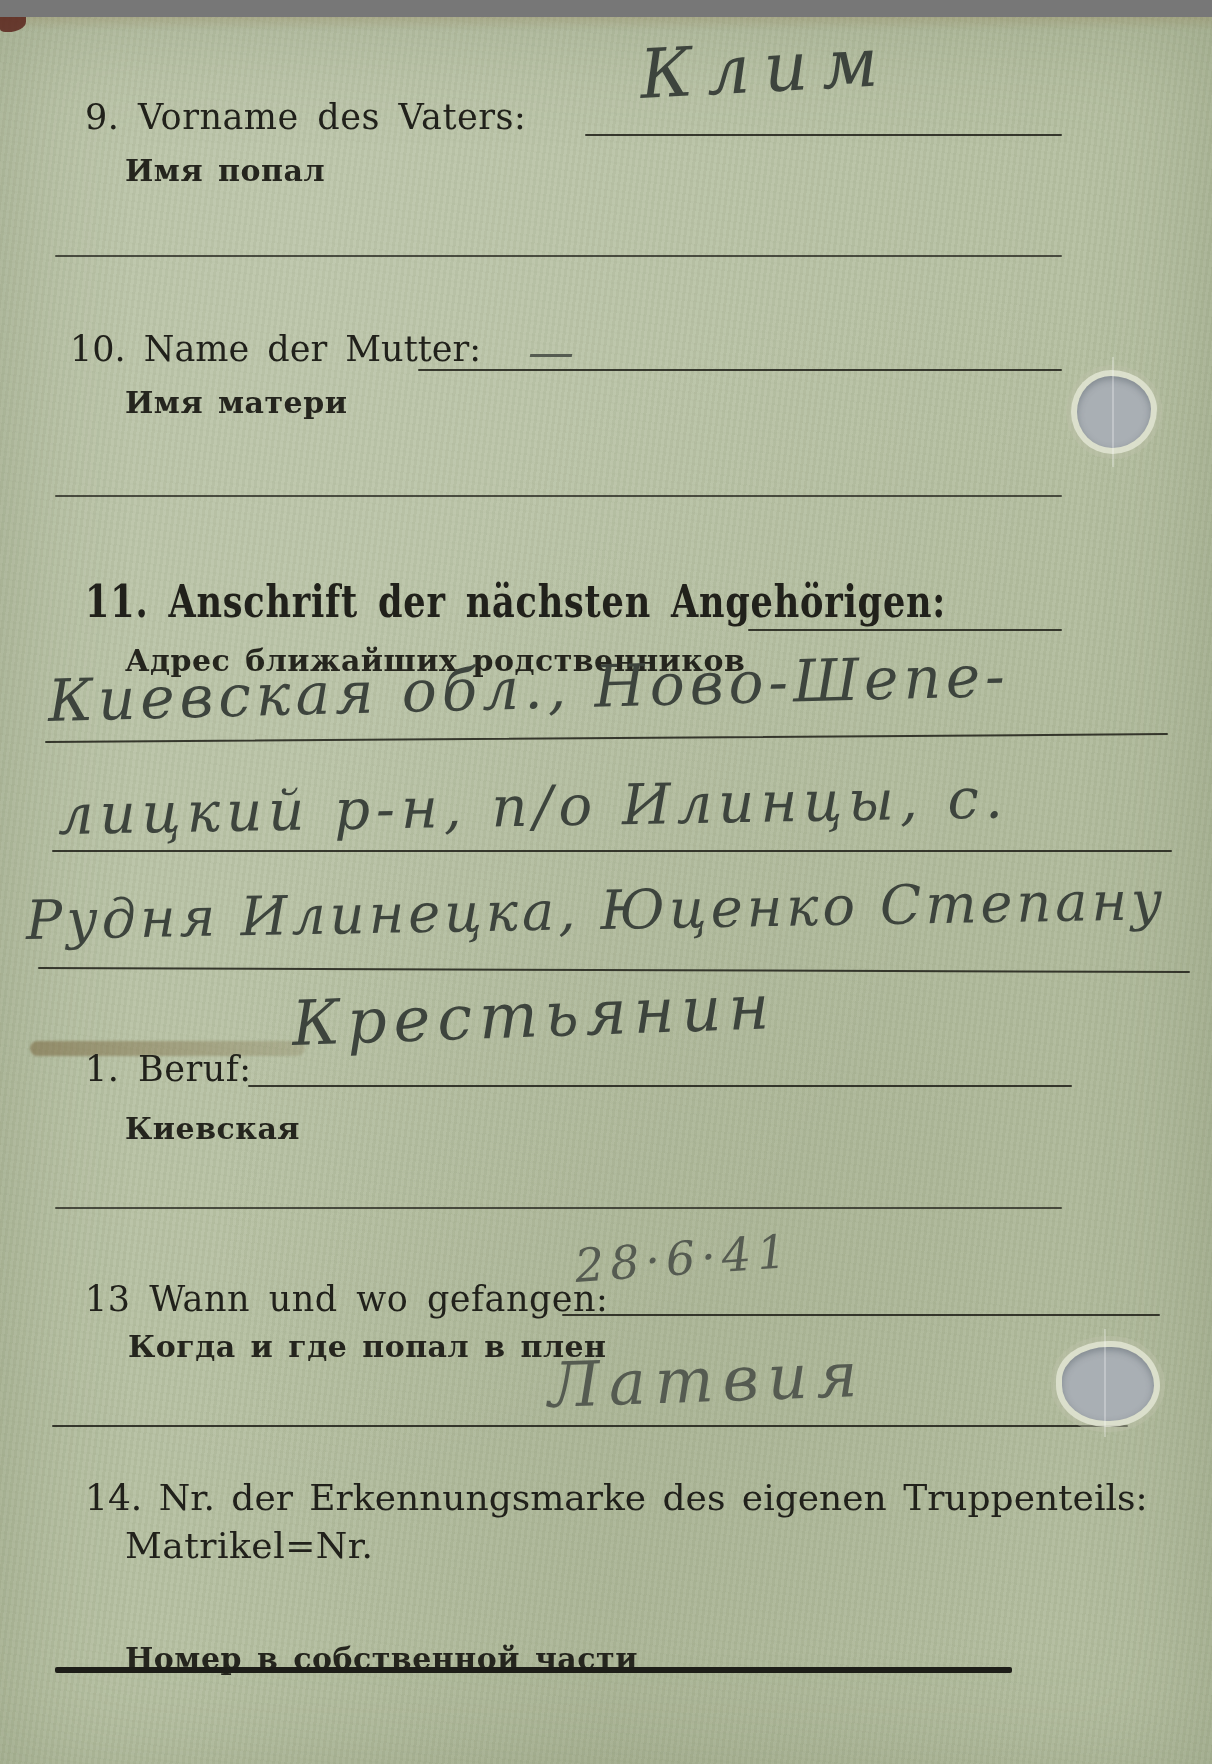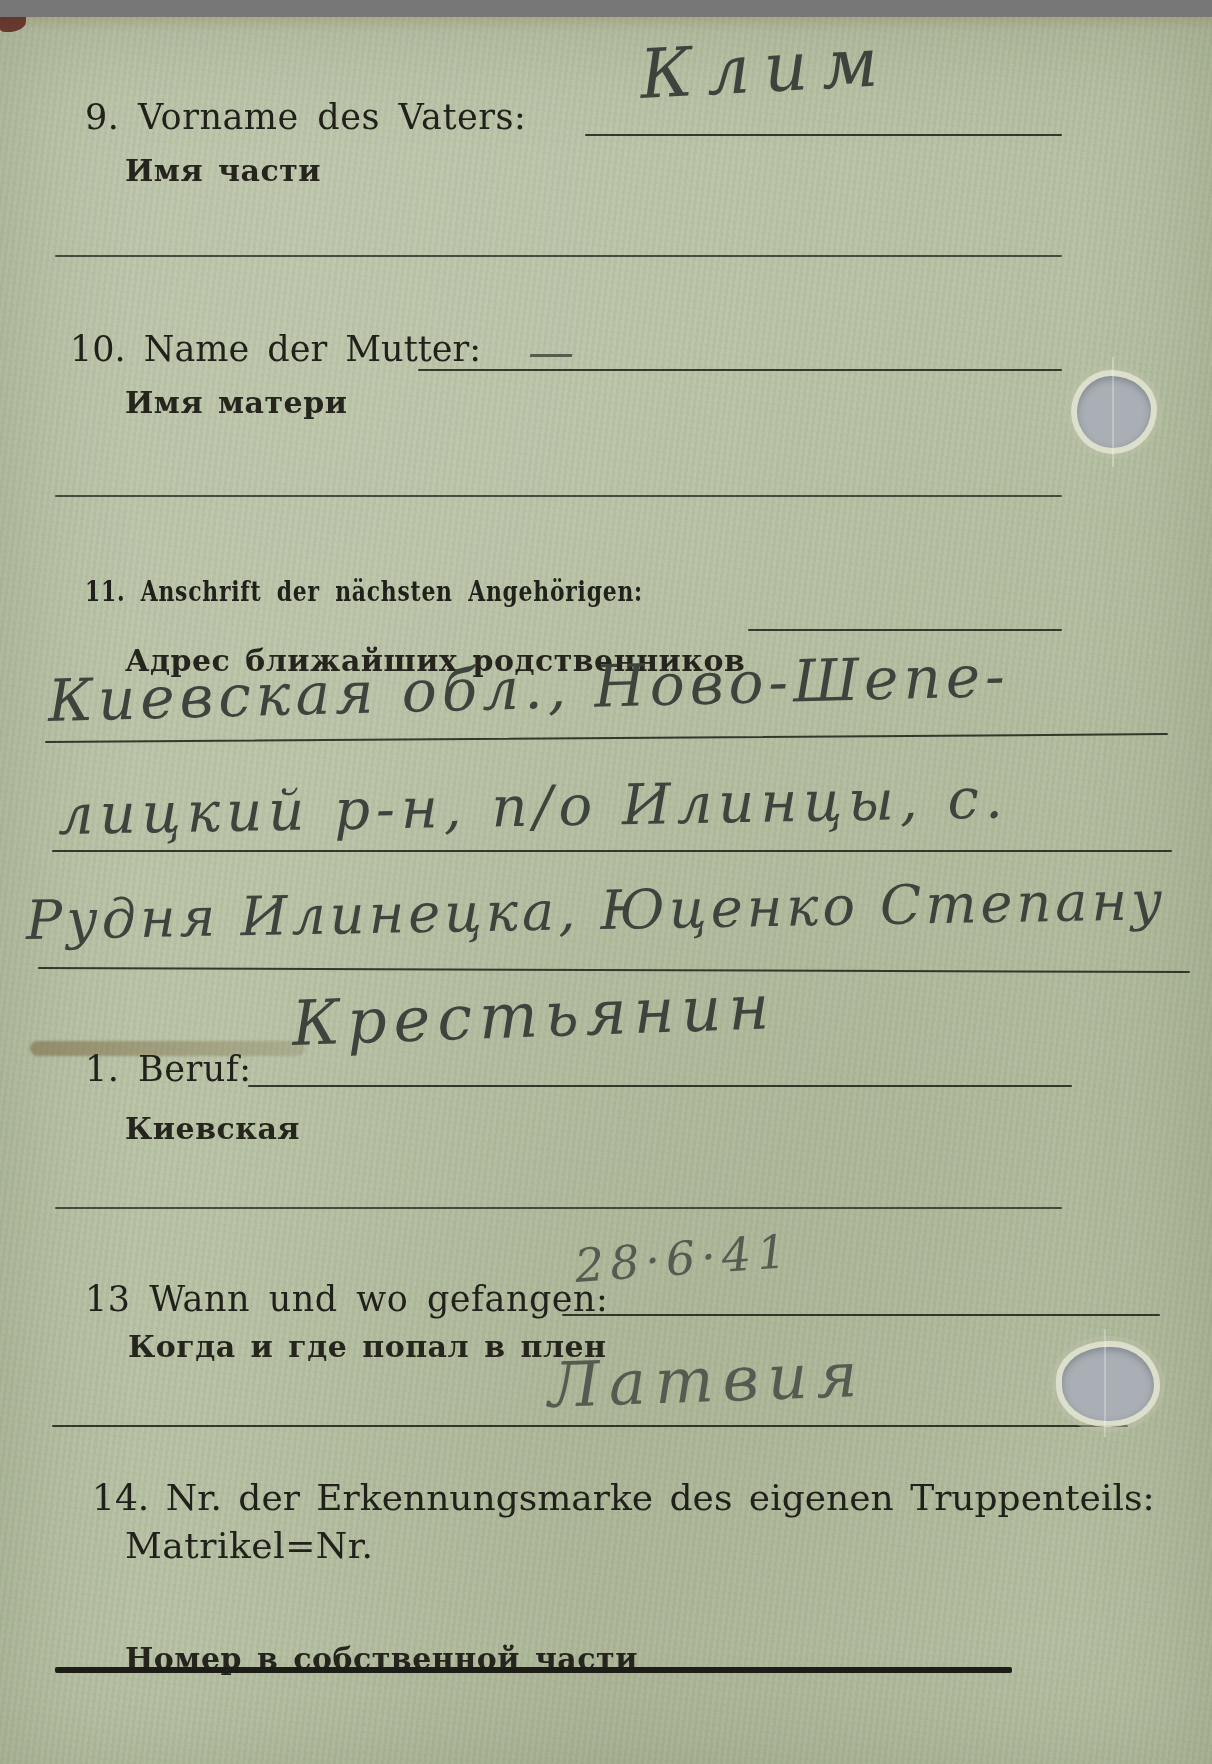--- a/index.html
+++ b/index.html
@@ -41,37 +41,37 @@
 </style>
 </head>
 <body>
 
 <div class="page">
 
   <div class="top-tint"></div>
   <div class="corner-mark"></div>
 
   <div class="abs print-de" style="left:85px;top:80px;">9. Vorname des Vaters:</div>
-  <div class="abs print-ru" style="left:125px;top:136px;">Имя части</div>
+  <div class="abs print-ru" style="left:125px;top:136px;">Имя попал</div>
   <div class="abs hw ink" style="left:640px;top:18px;font-size:68px;letter-spacing:14px;transform:rotate(-3deg);">Клим</div>
   <div class="rule" style="left:585px;top:117px;width:477px;"></div>
 
   <div class="rule thin" style="left:55px;top:238px;width:1007px;"></div>
 
   <div class="abs print-de" style="left:70px;top:312px;letter-spacing:0;">10. Name der Mutter:</div>
   <div class="abs print-ru" style="left:125px;top:368px;">Имя матери</div>
   <div class="abs hw pencil" style="left:528px;top:308px;font-size:46px;letter-spacing:6px;">—</div>
   <div class="rule" style="left:418px;top:352px;width:644px;"></div>
 
   <div class="rule thin" style="left:55px;top:478px;width:1007px;"></div>
 
   <div class="hole" style="left:1077px;top:359px;width:74px;height:72px;"></div>
   <div class="crease" style="left:1112px;top:340px;height:110px;"></div>
 
-  <div class="abs print-de" style="left:85px;top:558px;font-size:28px;">
+  <div class="abs print-de" style="left:85px;top:558px;font-size:45px;">
     <span class="condensed">11. Anschrift der nächsten Angehörigen:</span>
   </div>
   <div class="rule" style="left:748px;top:612px;width:314px;"></div>
   <div class="abs print-ru" style="left:125px;top:626px;text-align:right;">Адрес ближайших родственников</div>
 
   <div class="abs hw ink" style="left:48px;top:650px;font-size:58px;letter-spacing:5px;transform:rotate(-1.5deg);">Киевская обл., Ново-Шепе-</div>
   <div class="rule" style="left:45px;top:720px;width:1123px;transform:rotate(-.4deg);"></div>
 
   <div class="abs hw ink" style="left:58px;top:765px;font-size:56px;letter-spacing:6px;transform:rotate(-1deg);">лицкий р-н, п/о Илинцы, с.</div>
   <div class="rule" style="left:52px;top:833px;width:1120px;"></div>
@@ -90,19 +90,19 @@
   <div class="abs print-de" style="left:85px;top:1262px;">13 Wann und wo gefangen:</div>
   <div class="abs hw pencil" style="left:575px;top:1222px;font-size:46px;letter-spacing:6px;transform:rotate(-4deg);">28·6·41</div>
   <div class="rule" style="left:562px;top:1297px;width:598px;"></div>
   <div class="abs print-ru" style="left:128px;top:1312px;">Когда и где попал в плен</div>
   <div class="abs hw pencil" style="left:548px;top:1332px;font-size:62px;letter-spacing:9px;transform:rotate(-2deg);">Латвия</div>
   <div class="rule" style="left:52px;top:1408px;width:1076px;"></div>
 
   <div class="hole" style="left:1062px;top:1330px;width:92px;height:74px;border-radius:52% 48% 50% 50% / 46% 54% 50% 50%;"></div>
   <div class="crease" style="left:1104px;top:1312px;height:108px;"></div>
 
-  <div class="abs print-de" style="left:92px;top:1460px;font-size:36px;letter-spacing:0;word-spacing:5px;">14. Nr. der Erkennungsmarke des eigenen Truppenteils:</div>
+  <div class="abs print-de" style="left:85px;top:1460px;font-size:36px;letter-spacing:0;word-spacing:5px;">14. Nr. der Erkennungsmarke des eigenen Truppenteils:</div>
   <div class="abs print-de" style="left:125px;top:1508px;font-size:36px;">Matrikel=Nr.</div>
   <div class="abs print-ru" style="left:125px;top:1624px;">Номер в собственной части</div>
 
   <div class="bottom-band" style="left:55px;top:1650px;width:957px;height:6px;"></div>
 
 </div>
 
 </body></html>

